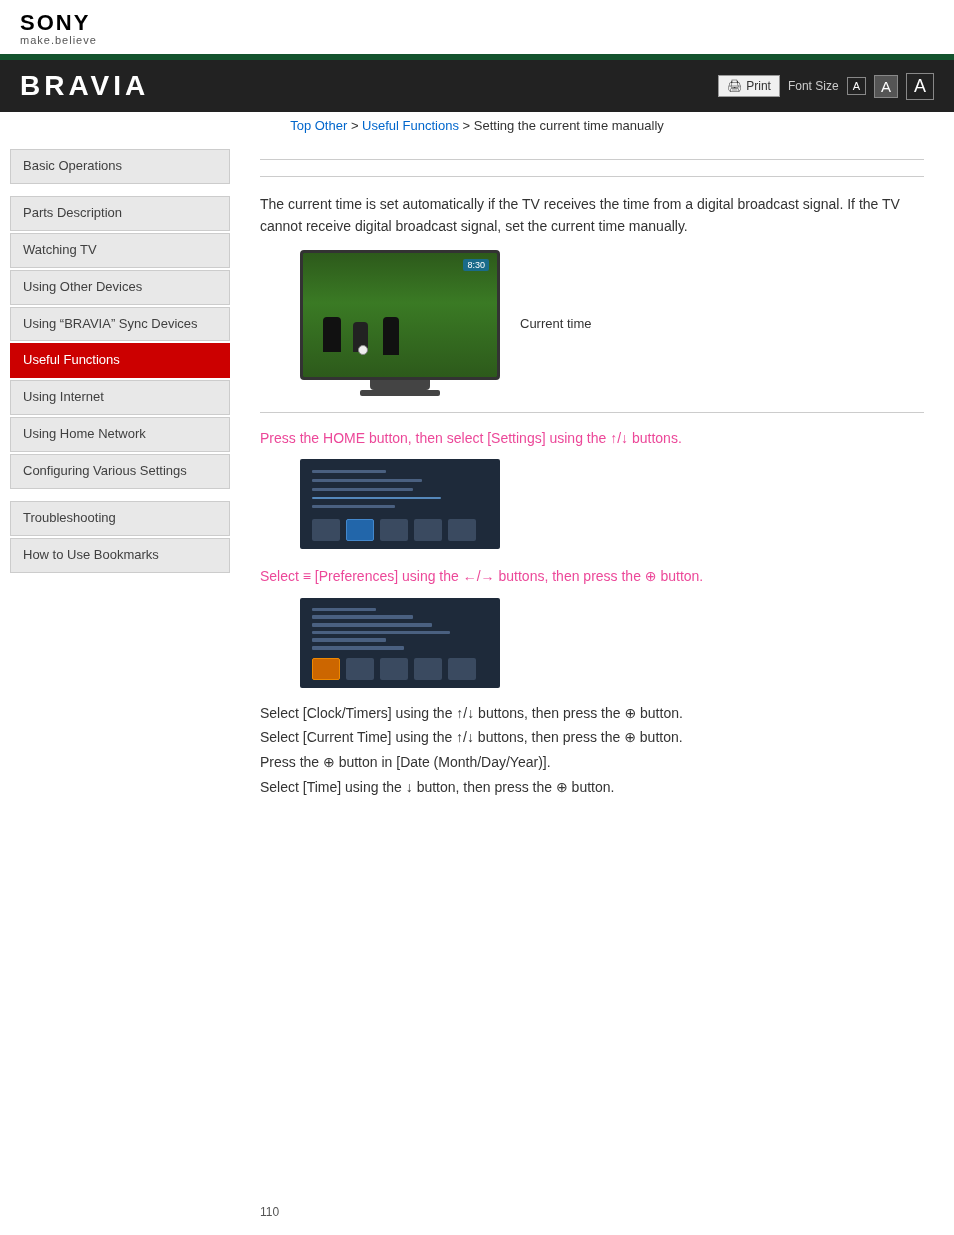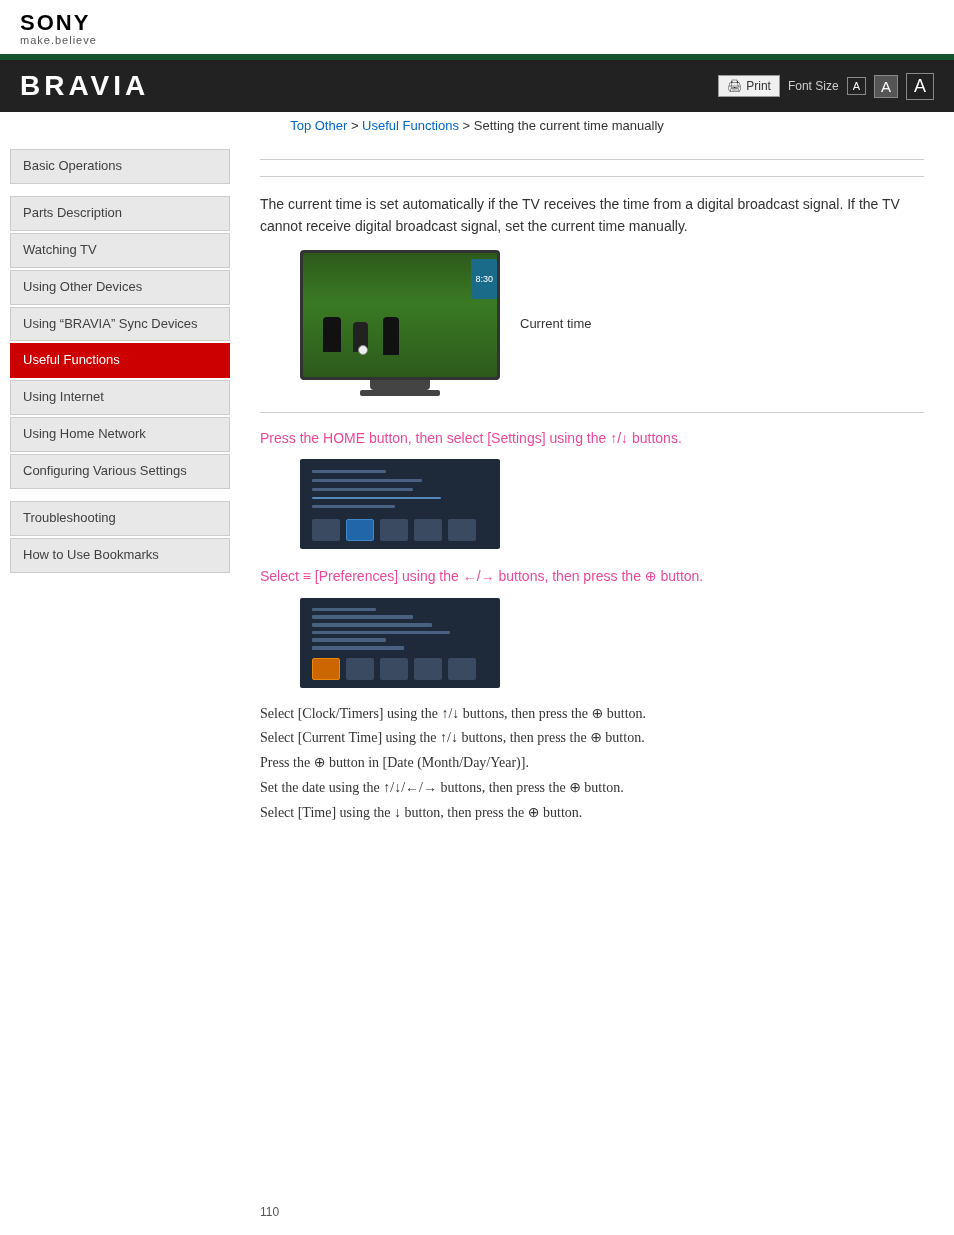--- a/index.html
+++ b/index.html
@@ -38,21 +38,21 @@
     .content-divider { border: none; border-top: 1px solid #ccc; margin: 10px 0; }
 
     .intro-text { font-size: 14px; line-height: 1.6; margin: 16px 0 12px 0; color: #333; }
 
     
     .tv-image-container { display: flex; align-items: center; gap: 20px; margin: 10px 0 16px 40px; }
     .tv-screen { width: 200px; height: 130px; background: #1a1a2e; border: 3px solid #333; border-radius: 4px; position: relative; overflow: hidden; }
     .tv-stand { width: 60px; height: 10px; background: #444; margin: 0 auto; border-radius: 0 0 4px 4px; }
     .tv-base { width: 80px; height: 6px; background: #444; margin: 0 auto; border-radius: 2px; }
     .tv-wrapper { display: flex; flex-direction: column; align-items: center; }
-    .tv-time-badge { position: absolute; top: 6px; right: 0; background: #1a6b8a; color: #fff; font-size: 9px; padding: 15px 4px; border-radius: 2px; }
+    .tv-time-badge { position: absolute; top: 6px; right: 8px; background: #1a6b8a; color: #fff; font-size: 9px; padding: 1px 4px; border-radius: 2px; }
 
     
     .soccer-bg { width: 100%; height: 100%; background: linear-gradient(to bottom, #2d5a1b 0%, #3a7a24 40%, #2d5a1b 100%); position: absolute; top: 0; left: 0; }
 
     .step-text { font-size: 14px; line-height: 1.6; margin: 14px 0 10px 0; color: #ec4899; }
 
     
     .menu-image { width: 200px; height: 90px; background: #1e2a3a; margin: 10px 0 16px 40px; border-radius: 2px; position: relative; overflow: hidden; display: flex; flex-direction: column; justify-content: center; padding: 8px; }
     .menu-row { height: 6px; background: #4a6080; border-radius: 1px; margin: 3px 4px; }
     .menu-row.highlight { background: #5588bb; }
@@ -60,21 +60,21 @@
     .menu-icon-box { width: 28px; height: 22px; background: #3a4a60; border-radius: 2px; }
     .menu-icon-box.selected { background: #2266aa; border: 1px solid #4488cc; }
 
     .menu-image2 { width: 200px; height: 90px; background: #1e2a3a; margin: 10px 0 14px 40px; border-radius: 2px; position: relative; overflow: hidden; display: flex; flex-direction: column; justify-content: flex-start; padding: 8px; }
     .menu-row2 { height: 5px; background: #4a6080; border-radius: 1px; margin: 2px 4px; }
     .menu-icons-row2 { display: flex; gap: 6px; margin-top: 6px; padding: 0 4px; }
     .menu-icon-box2 { width: 28px; height: 22px; background: #3a4a60; border-radius: 2px; }
     .menu-icon-box2.selected { background: #cc6600; border: 1px solid #ee8800; }
 
     .instruction-list { margin: 8px 0; }
-    .instruction-line { font-size: 14px; line-height: 1.7; color: #333; margin: 1px 0; font-family: Liberation Serif, serif; }
+    .instruction-line { font-size: 14px; line-height: 1.7; color: #333; margin: 1px 0; }
 
     
     .page-number { position: absolute; bottom: 20px; left: 20px; font-size: 12px; color: #555; }
 
     .content-wrapper { position: relative; min-height: 1100px; }
   </style>
 </head>
 <body>
 
 <div class="header">
@@ -182,20 +182,19 @@
         <div class="menu-icon-box2"></div>
         <div class="menu-icon-box2"></div>
         <div class="menu-icon-box2"></div>
       </div>
     </div>
 
     <div class="instruction-list">
       <div class="instruction-line">Select [Clock/Timers] using the ↑/↓ buttons, then press the ⊕ button.</div>
       <div class="instruction-line">Select [Current Time] using the ↑/↓ buttons, then press the ⊕ button.</div>
       <div class="instruction-line">Press the ⊕ button in [Date (Month/Day/Year)].</div>
-      <div class="instruction-line">Set the date using the ↑/↓/←/→ buttons, then press the ⊕ button.</div>
       <div class="instruction-line">Select [Time] using the ↓ button, then press the ⊕ button.</div>
     </div>
 
     <div class="page-number">110</div>
   </div>
 
 </div>
 
 </body></html>

